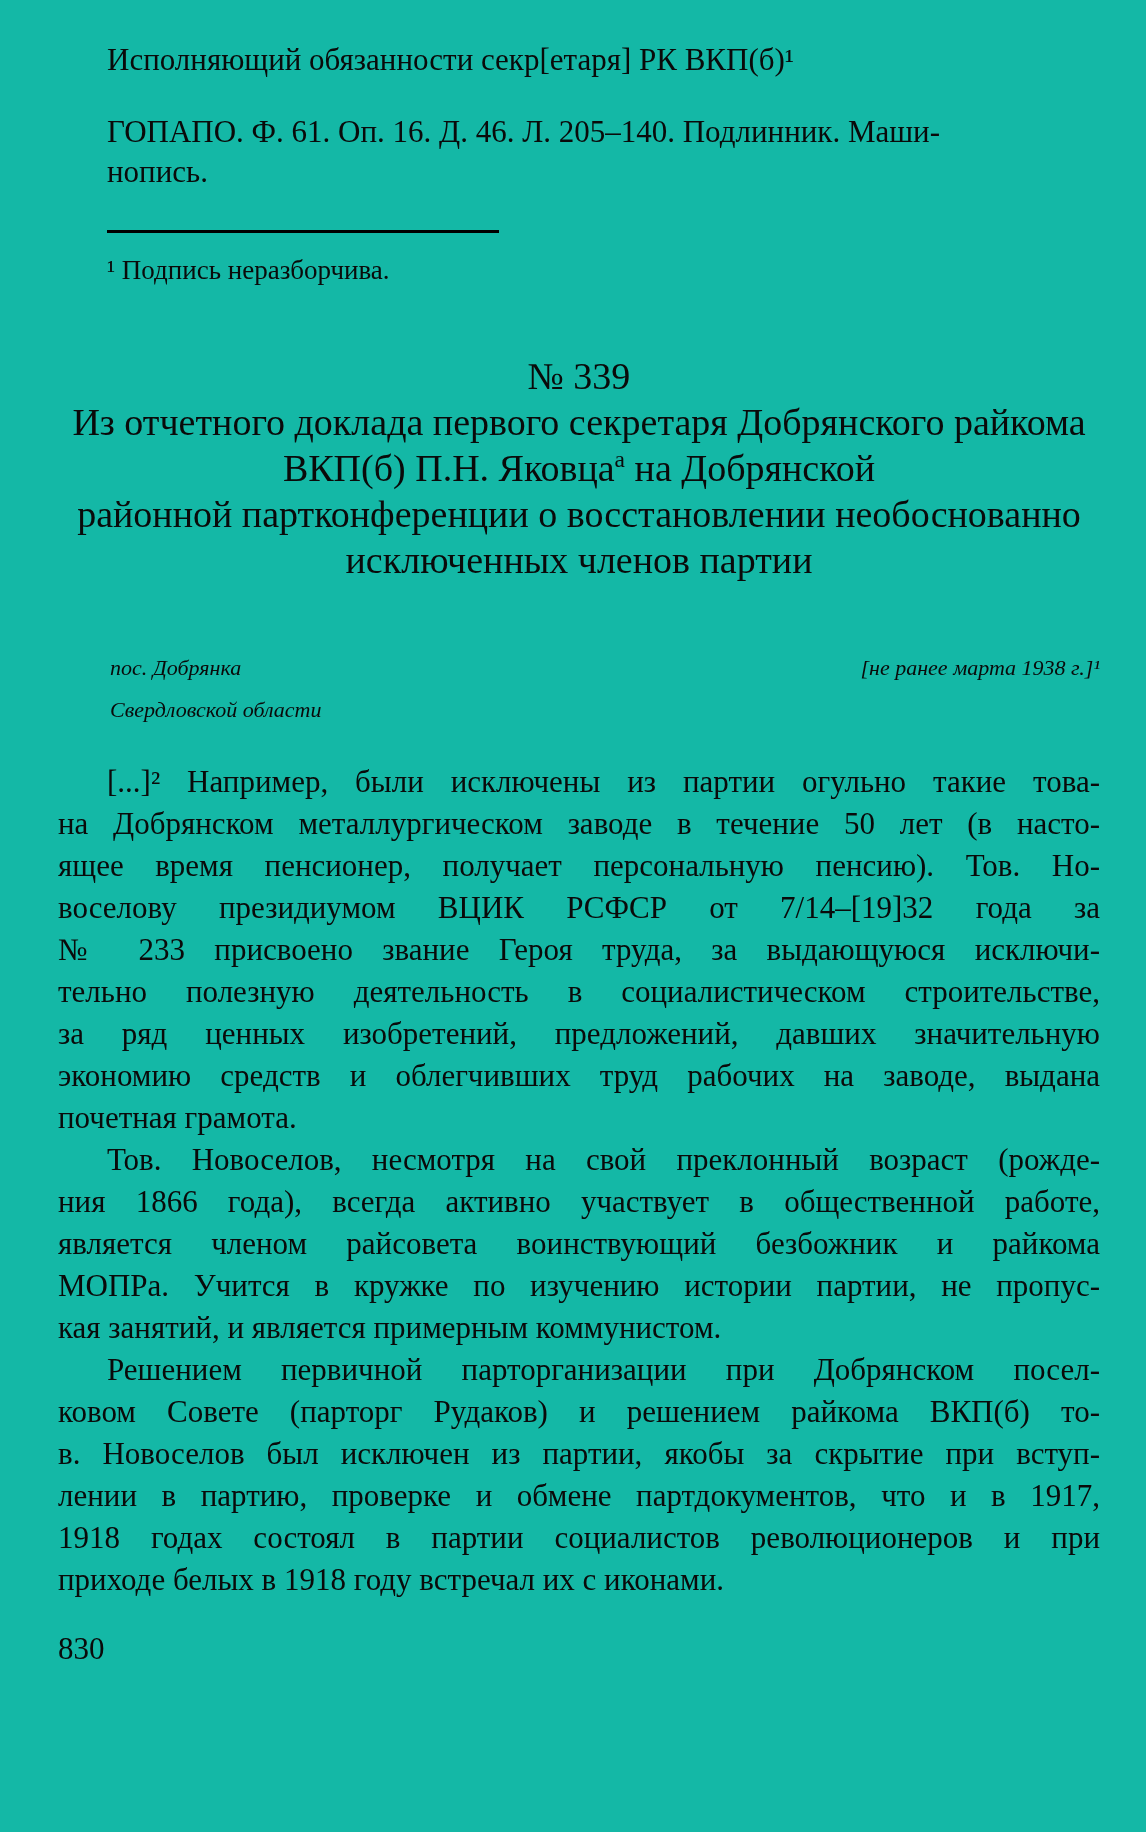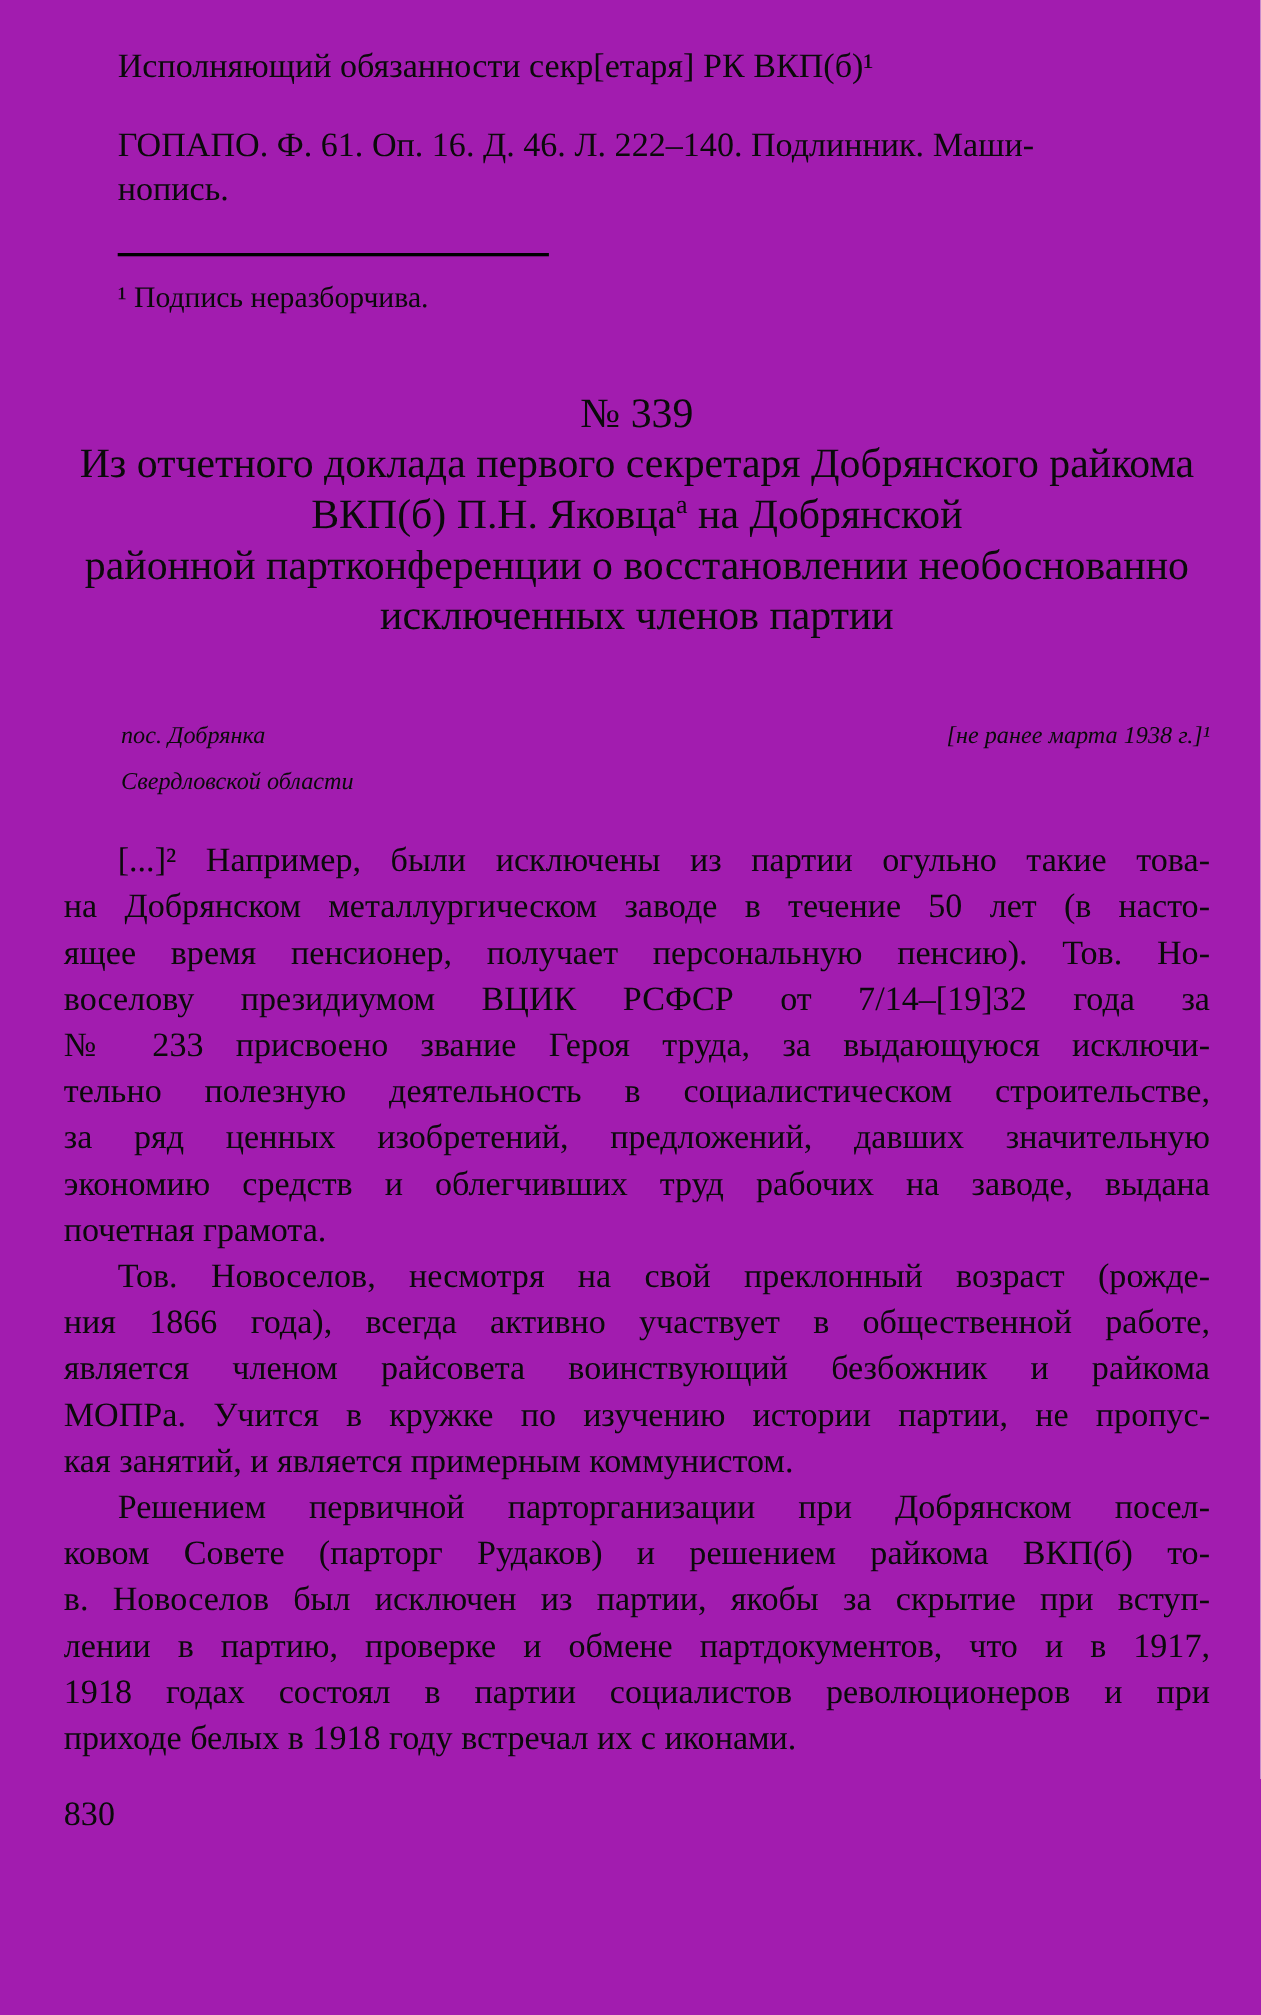--- a/index.html
+++ b/index.html
@@ -1,17 +1,17 @@
 <!DOCTYPE html>
 <html lang="ru"><head>
 <meta charset="utf-8">
 <style>
   html,body{margin:0;padding:0;background:#e8e8e8;}
   .page{
-    width:1146px;height:1832px;background:#a21caf;color:#0a0a0a;
+    width:1146px;height:1832px;background:#14b8a6;color:#0a0a0a;
     font-family:"Liberation Serif","DejaVu Serif",serif;
     overflow:hidden;margin:0 auto;position:relative;
   }
   .content{padding:40px 46px 0 58px;}
 
   
   .top-block{margin-left:49px;font-size:31px;line-height:40px;}
   .sig{margin:0 0 32px 0;}
   .archive{margin:0;white-space:pre-line;}
   .fn-sep{width:392px;border-top:3px solid #000;margin-top:38px;}
@@ -36,21 +36,21 @@
   .pageno{text-align:left;margin-top:30px;font-size:31px;}
 </style>
 </head>
 <body>
 
 <div class="page">
   <div class="content">
 
     <div class="top-block">
       <p class="sig">Исполняющий обязанности секр[етаря] РК ВКП(б)¹</p>
-      <p class="archive">ГОПАПО. Ф. 61. Оп. 16. Д. 46. Л. 222–140. Подлинник. Маши-
+      <p class="archive">ГОПАПО. Ф. 61. Оп. 16. Д. 46. Л. 205–140. Подлинник. Маши-
 нопись.</p>
       <div class="fn-sep"></div>
       <p class="footnote">¹ Подпись неразборчива.</p>
     </div>
 
     <div class="heading">
       <div class="h-line">№ 339</div>
       <div class="h-line">Из отчетного доклада первого секретаря Добрянского райкома</div>
       <div class="h-line"><span>ВКП(б) П.Н. Яковца</span><sup>а</sup><span> на Добрянской</span></div>
       <div class="h-line">районной партконференции о восстановлении необоснованно</div>

